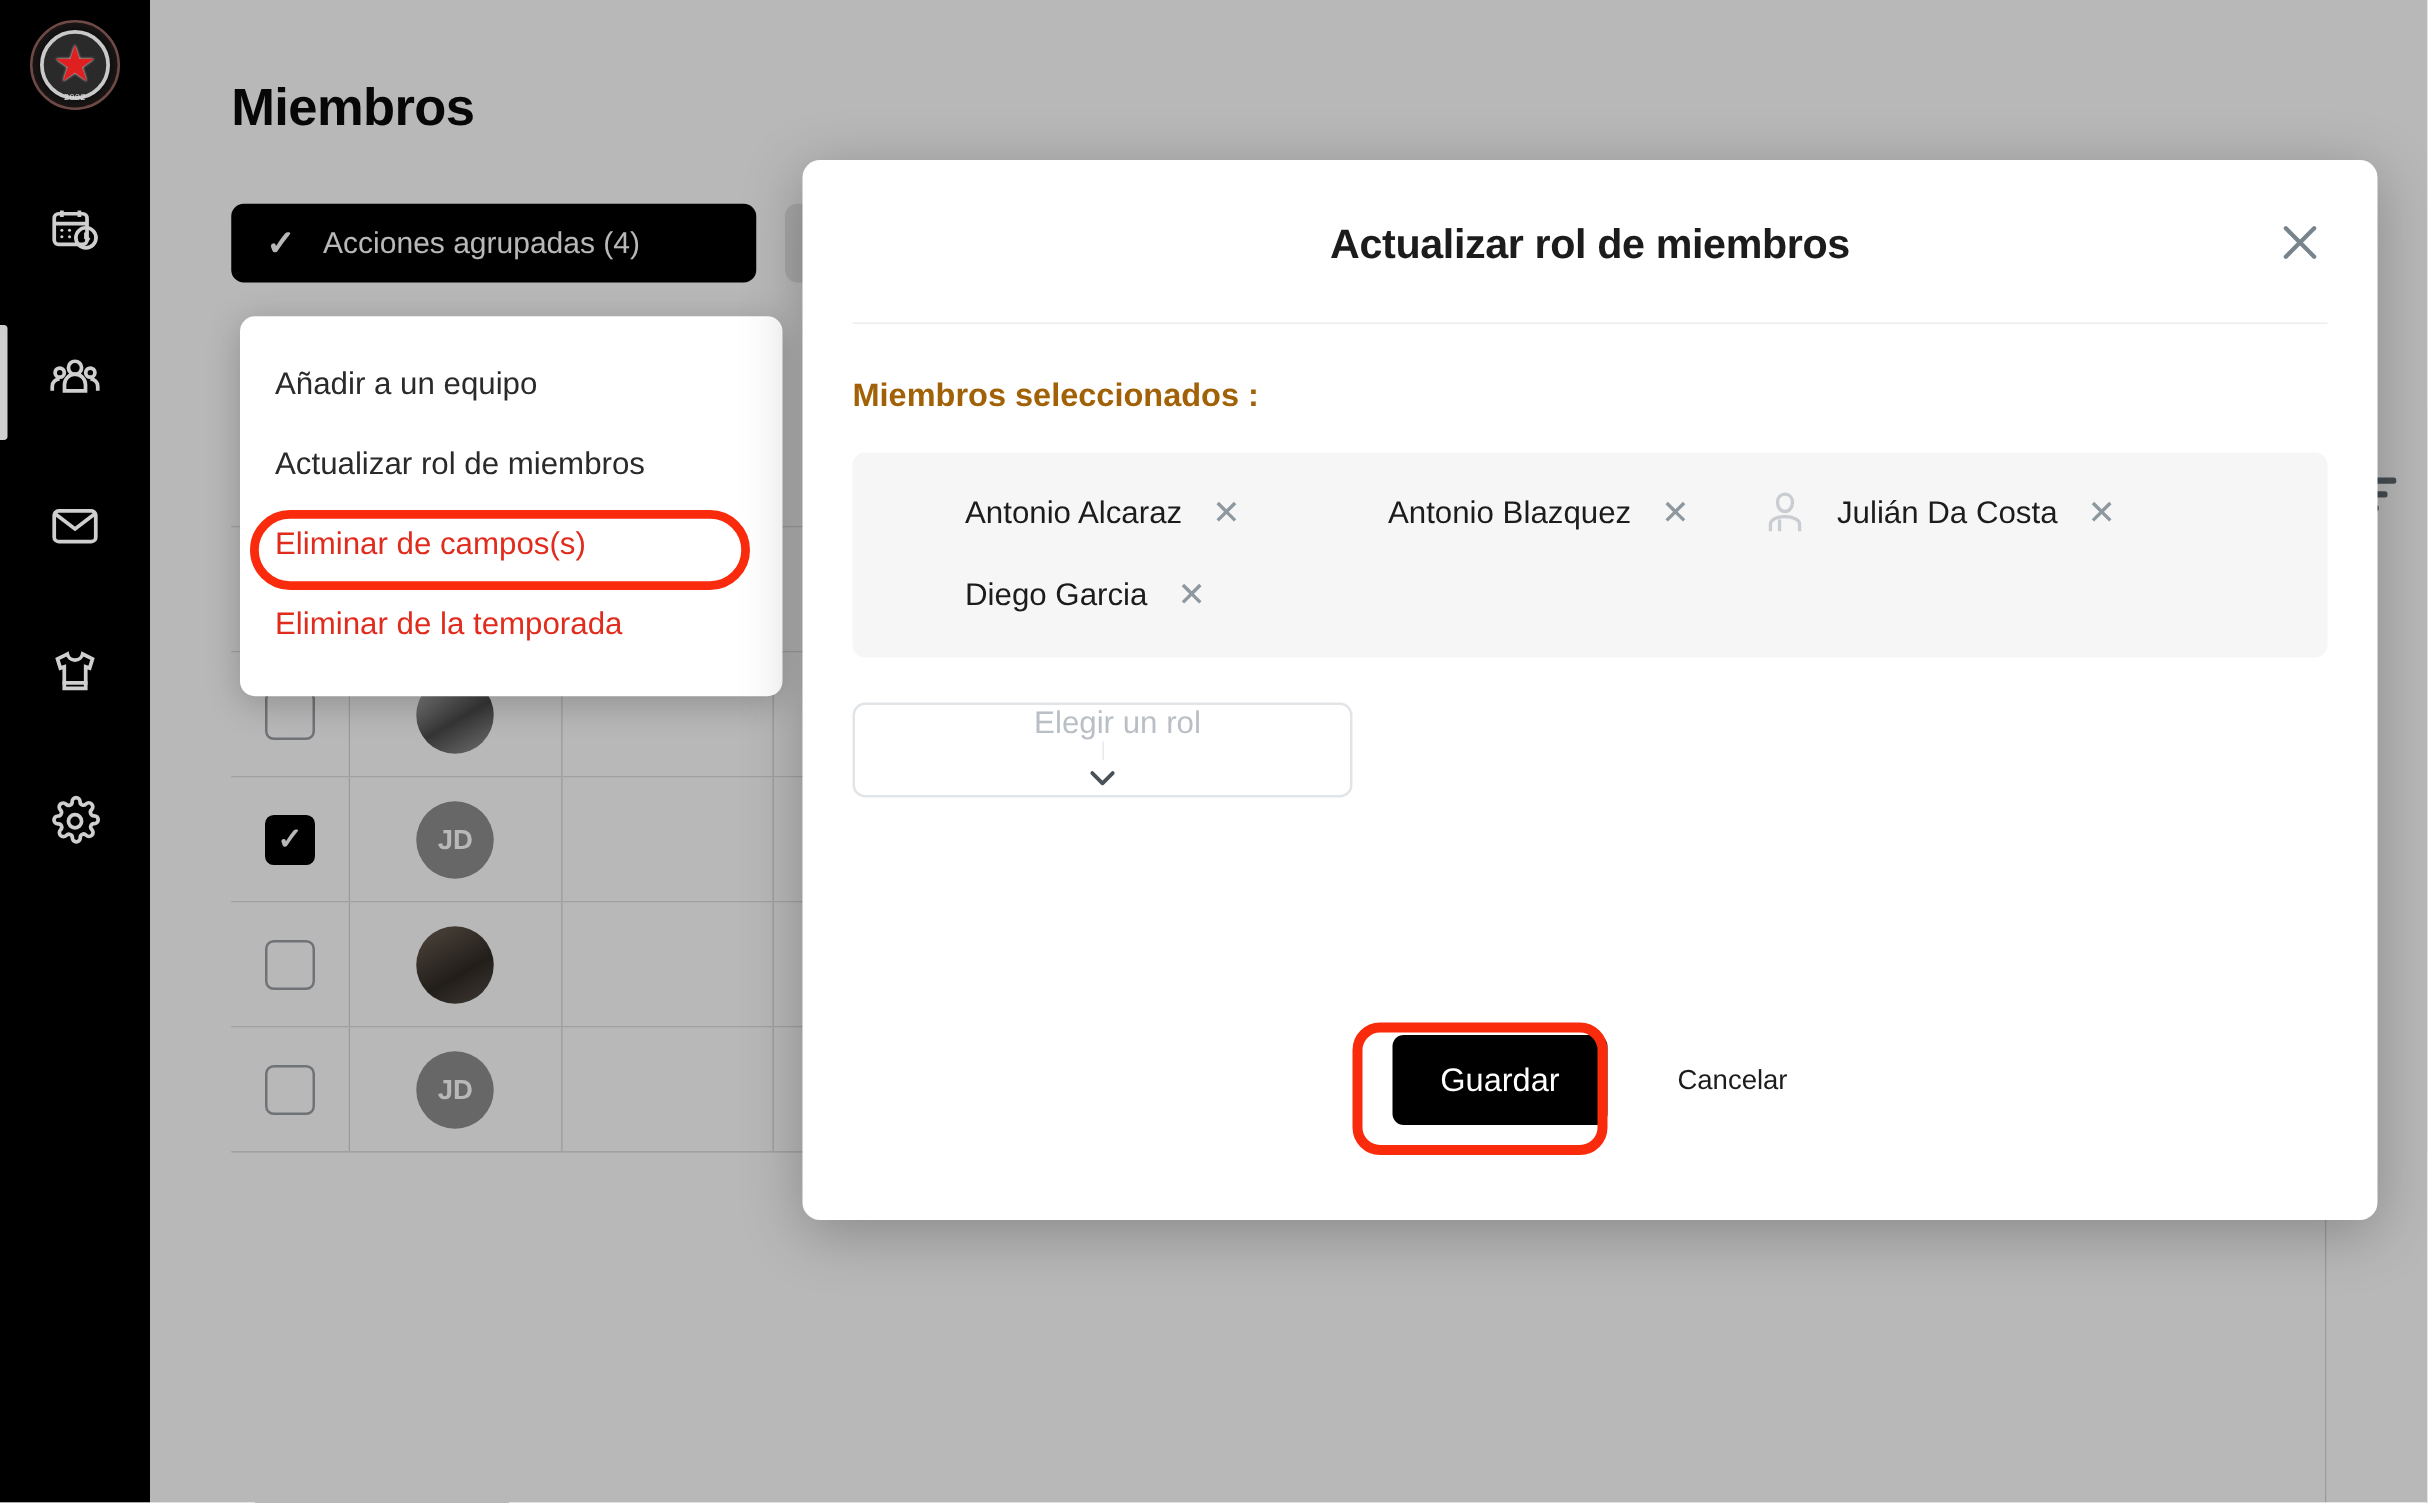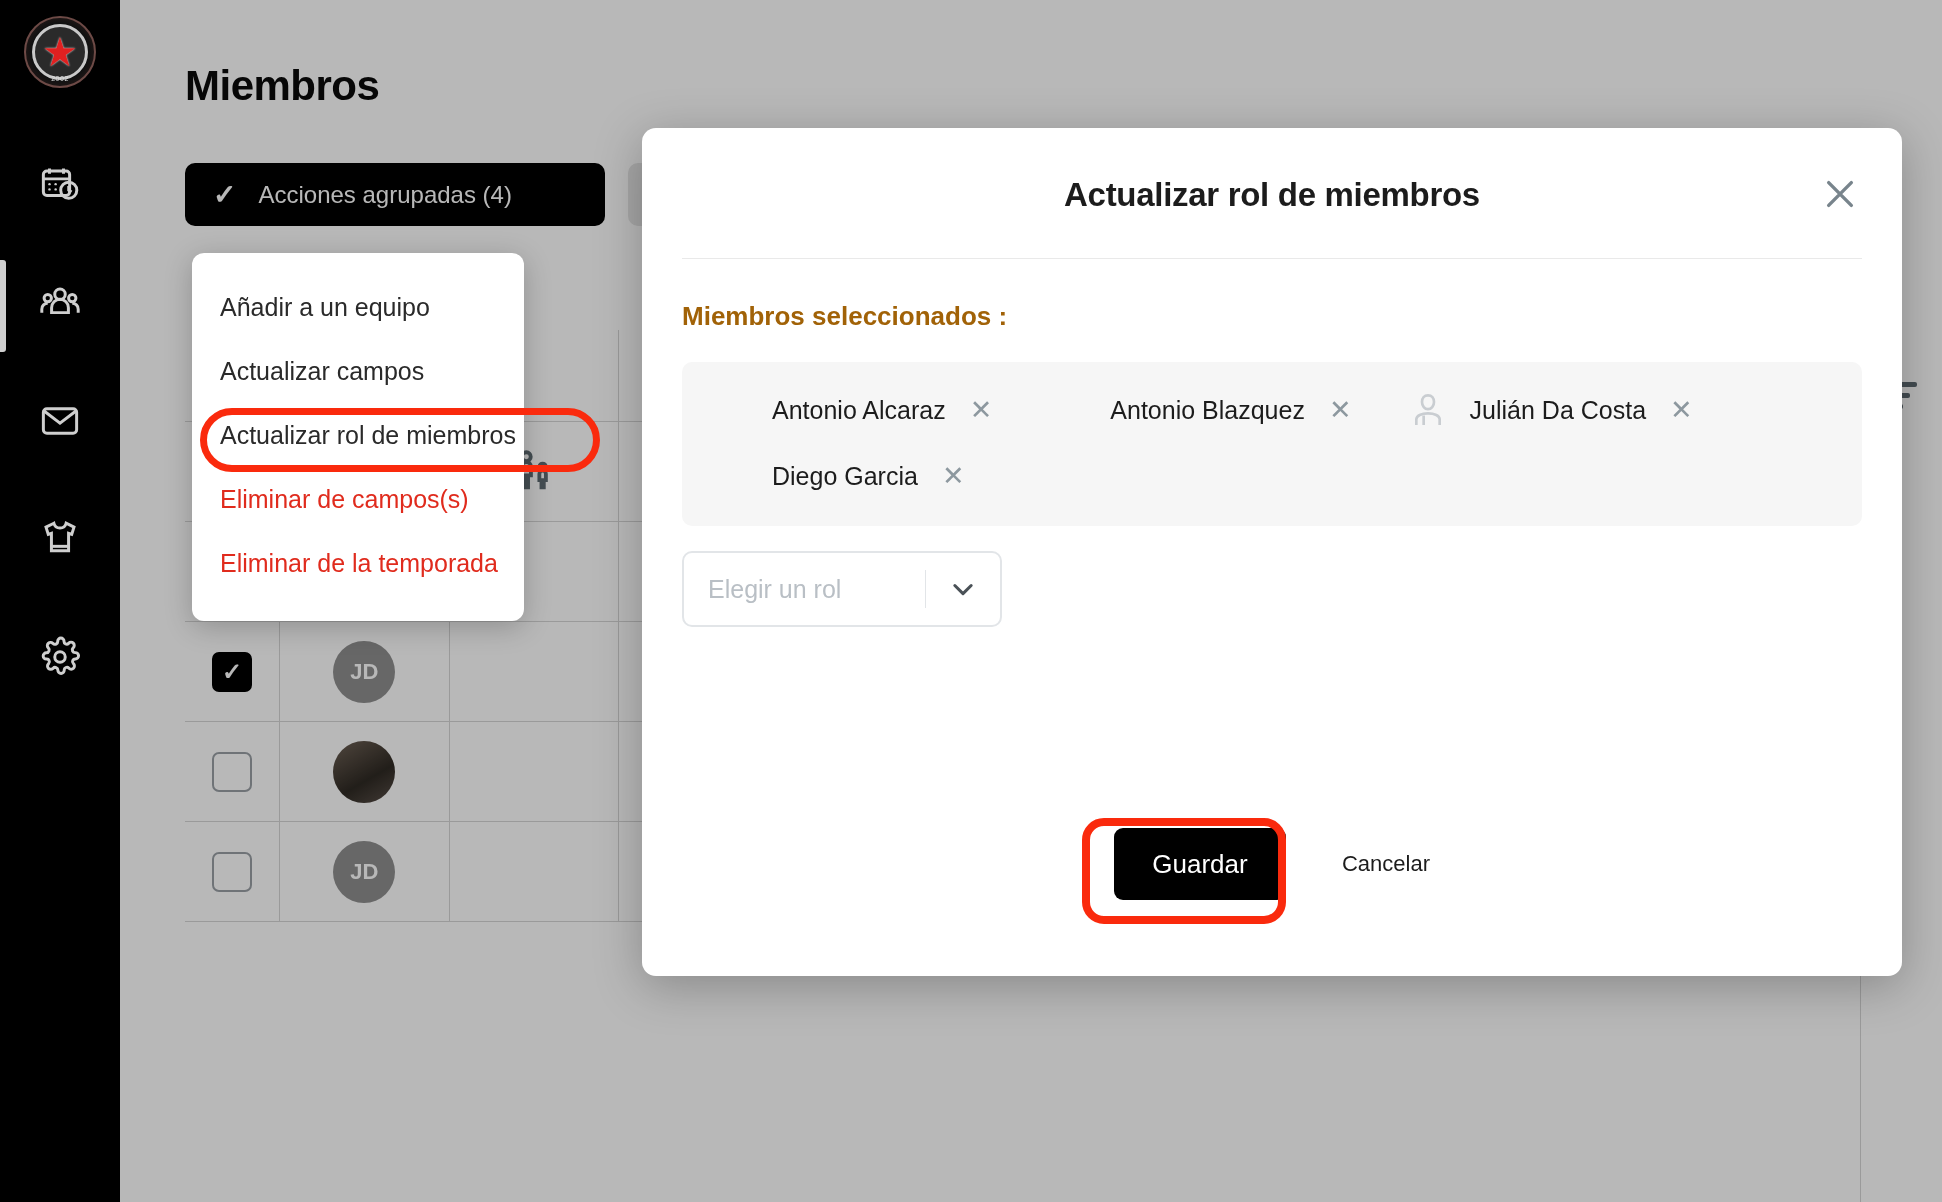--- a/index.html
+++ b/index.html
@@ -93,21 +93,21 @@
 
   #secondary-btn {
     position: absolute; left: 508px; top: 163px;
     width: 140px; height: 63px;
     background: #e6e6e6; border-radius: 10px;
   }
 
   
   #bulk-menu {
     position: absolute; left: 192px; top: 253px;
-    width: 332px;
+    width: 434px;
     background: #ffffff;
     border-radius: 12px;
     box-shadow: 0 6px 28px rgba(0,0,0,0.22);
     padding: 22px 0 26px 0;
     z-index: 45;
   }
   .menu-item {
     height: 64px;
     display: flex; align-items: center;
     padding-left: 28px;
@@ -231,26 +231,27 @@
     overflow: hidden; display: flex; align-items: center; justify-content: center;
   }
   .chip .cav.ph svg { width: 40px; height: 40px; stroke: #c9cdd1; fill: none; stroke-width: 1.6; }
   .chip .cname { font-size: 25px; color: #1c1c1c; }
   .chip .cx {
     font-size: 27px; color: #8d989f; cursor: pointer;
     line-height: 1; padding: 4px 6px;
   }
 
   #role-select {
-    margin: 25px 0 0 40px;
-    width: 320px; height: 76px;
+    margin: 36px 0 0 40px;
+    width: 400px; height: 76px;
     border: 2px solid #e2e5e8;
     border-radius: 10px;
     display: flex; align-items: center;
     cursor: pointer;
+    flex-direction: column;
   }
   #role-placeholder {
     flex: 1; padding-left: 24px; font-size: 25px; color: #b9bfc5;
   }
   #role-sep { width: 1px; height: 38px; background: #e2e5e8; }
   #role-caret {
     width: 74px; display: flex; align-items: center; justify-content: center;
   }
   #role-caret svg { width: 28px; height: 28px; stroke: #4a5157; fill: none; stroke-width: 2.6; }
 
@@ -400,21 +401,20 @@
         <div id="rail-menu-icon">
           <span></span>
             <span></span>
             <span></span>
         </div>
       </div>
     </div>
 
     <div id="bulk-menu">
       <div class="menu-item">Añadir a un equipo</div>
-      <div class="menu-item">Actualizar campos</div>
       <div class="menu-item highlighted">Actualizar rol de miembros</div>
       <div class="menu-item danger">Eliminar de campos(s)</div>
       <div class="menu-item danger">Eliminar de la temporada</div>
     </div>
   </div>
 
   <div id="dim-overlay"></div>
 
   <div id="sidebar">
     <div class="brand-logo">

